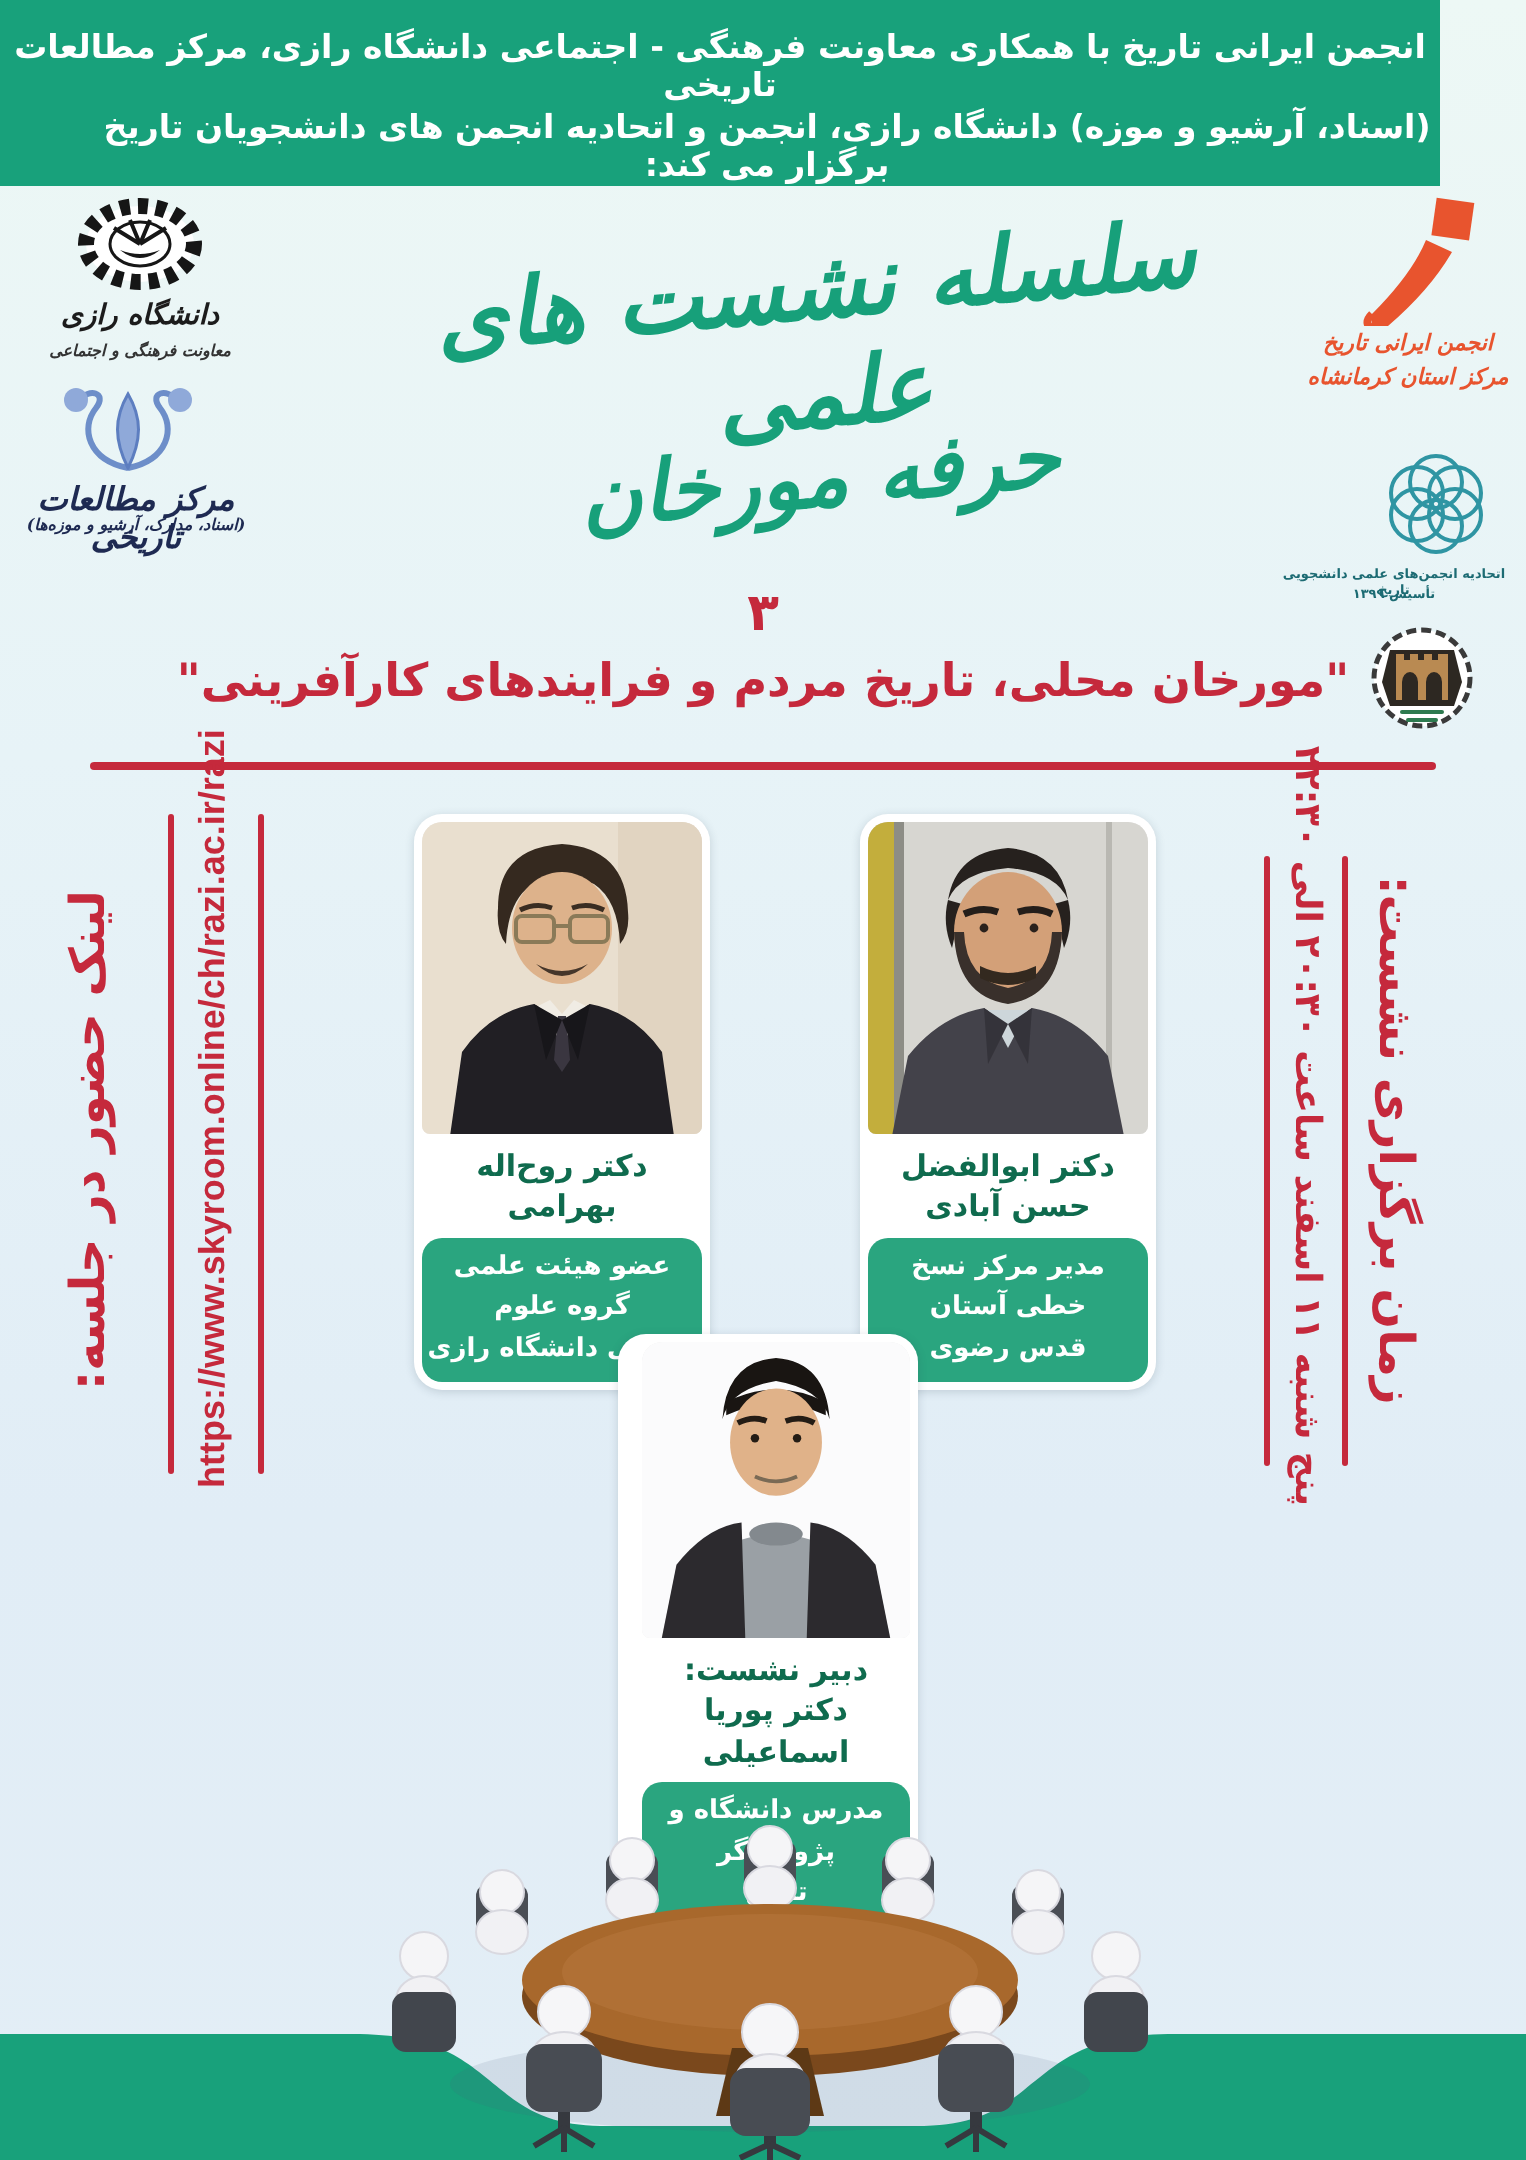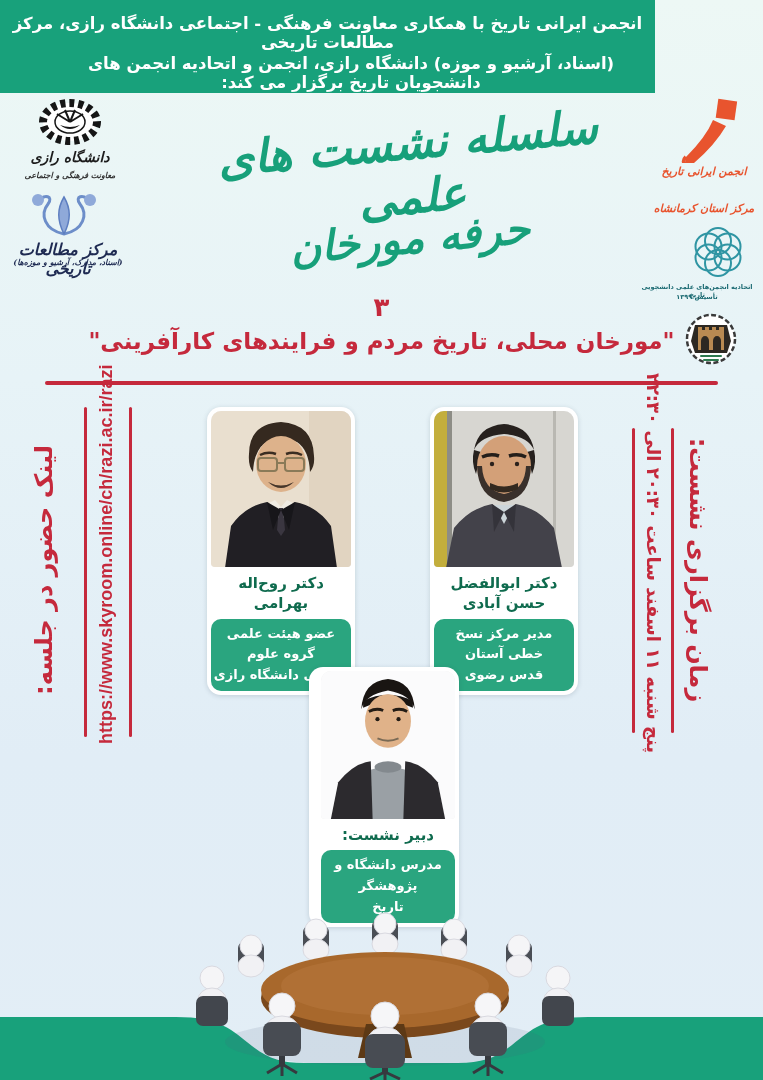--- a/index.html
+++ b/index.html
@@ -10,21 +10,21 @@
     --orange:#e8542e;
   }
   html,body{margin:0;padding:0;background:#cfd8dd;}
   .poster{
     position:relative;width:763px;height:1080px;margin:0 auto;overflow:hidden;
     background:linear-gradient(180deg,#edf8f5 0%,#e7f3f7 35%,#e1edf6 70%,#e3eef6 100%);
     font-family:"DejaVu Sans","Liberation Sans",sans-serif;
     direction:rtl;
   }
   
-  .banner{position:absolute;top:0;left:0;width:655px;height:93px;background:var(--green);}
+  .banner{position:absolute;top:0;left:0;width:720px;height:93px;background:var(--green);}
   .banner .bl{position:absolute;left:0;right:0;text-align:center;color:#fff;font-weight:bold;font-size:16.5px;}
   .banner .l1{top:14px;}
   .banner .l2{top:54px;margin-left:47px;}
   
   .logo{position:absolute;}
   .logo-caption{position:absolute;text-align:center;color:#1c1c1c;font-weight:bold;}
   .cal{font-family:"DejaVu Serif","Liberation Serif",serif;font-style:italic;}
   
   .title-line{position:absolute;text-align:center;color:#17a07a;font-weight:bold;
     font-family:"DejaVu Serif","Liberation Serif",serif;font-style:italic;transform:rotate(-5deg);}
@@ -89,21 +89,21 @@
   </svg>
   <div class="logo-caption cal" style="left:4px;top:240px;width:128px;font-size:16px;color:#1e2a52;">مرکز مطالعات تاریخی</div>
   <div class="logo-caption cal" style="left:4px;top:257px;width:128px;font-size:8px;color:#1e2a52;">(اسناد، مدارک، آرشیو و موزه‌ها)</div>
 
   <svg class="logo" style="left:680px;top:97px;" width="64" height="66" viewBox="0 0 64 66">
     <rect x="37" y="3" width="19" height="19" fill="#e8542e" transform="rotate(8 46 12)"></rect>
     <path d="M6,60 Q26,40 33,23 L46,29 Q35,48 14,66 L6,66 Z" fill="#e8542e"></path>
     <path d="M6,60 q-5,5 1,8" stroke="#e8542e" stroke-width="4" fill="none"></path>
   </svg>
   <div class="logo-caption cal" style="left:648px;top:165px;width:112px;font-size:11px;color:#e8542e;">انجمن ایرانی تاریخ</div>
-  <div class="logo-caption cal" style="left:648px;top:182px;width:112px;font-size:11px;color:#e8542e;margin-top:20px;">مرکز استان کرمانشاه</div>
+  <div class="logo-caption cal" style="left:648px;top:182px;width:112px;font-size:11px;color:#e8542e;">مرکز استان کرمانشاه</div>
 
   <svg class="logo" style="left:688px;top:222px;" width="60" height="60" viewBox="0 0 60 60">
     <g fill="none" stroke="#2f95a3" stroke-width="2">
       <circle cx="30" cy="19" r="13"></circle>
       <circle cx="39.5" cy="24.5" r="13"></circle>
       <circle cx="39.5" cy="35.5" r="13"></circle>
       <circle cx="30" cy="41" r="13"></circle>
       <circle cx="20.5" cy="35.5" r="13"></circle>
       <circle cx="20.5" cy="24.5" r="13"></circle>
     </g>
@@ -212,20 +212,21 @@
         <circle cx="81" cy="52" r="2.2" fill="#241c15"></circle>
         <path d="M59,72 Q70,77 81,72" stroke="#7a6a55" stroke-width="2" fill="none"></path>
         <path d="M30,158 Q34,120 48,106 L70,100 L92,106 Q106,120 110,158 Z" fill="#9aa0a5"></path>
         <ellipse cx="70" cy="102" rx="14" ry="6" fill="#83898e"></ellipse>
         <path d="M10,158 L18,118 Q34,98 52,96 L54,158 Z" fill="#2c2a2e"></path>
         <path d="M130,158 L122,118 Q106,98 88,96 L86,158 Z" fill="#2c2a2e"></path>
       </svg>
     </div>
     <div class="name-wrap">
       <div class="pretitle">دبیر نشست:</div>
+      <div class="name">دکتر پوریا اسماعیلی</div>
     </div>
     <div class="panel">
       <div>مدرس دانشگاه و پژوهشگر</div>
       <div>تاریخ</div>
     </div>
   </div>
 
   <svg class="wave" viewBox="0 0 763 80">
     <path d="M0,17 L176,17 C220,17 232,30 252,46 C268,59 282,63 304,63 L458,63 C482,63 496,58 512,45 C532,29 544,17 588,17 L763,17 L763,80 L0,80 Z" fill="#18a17b"></path>
   </svg>

